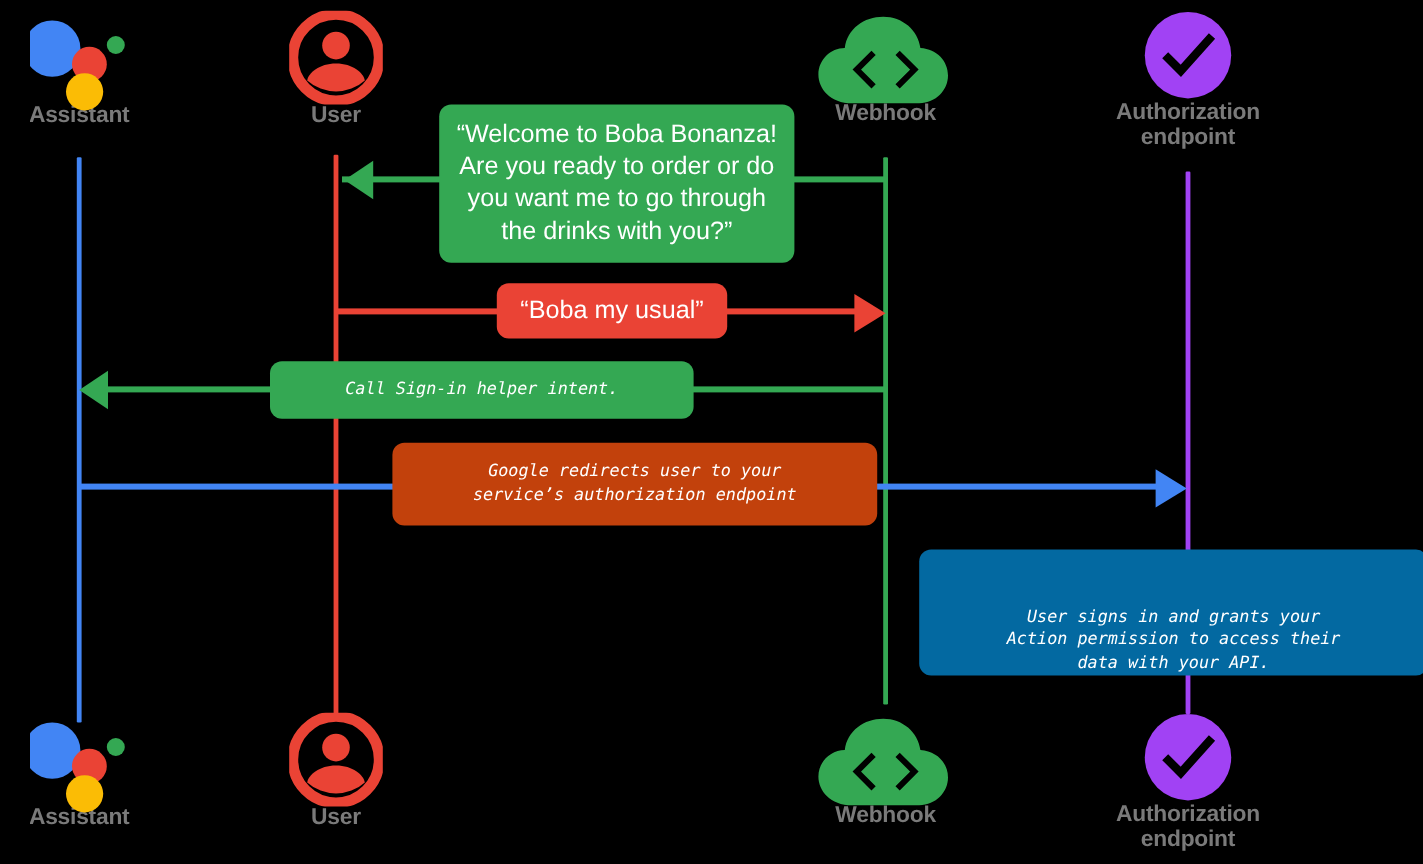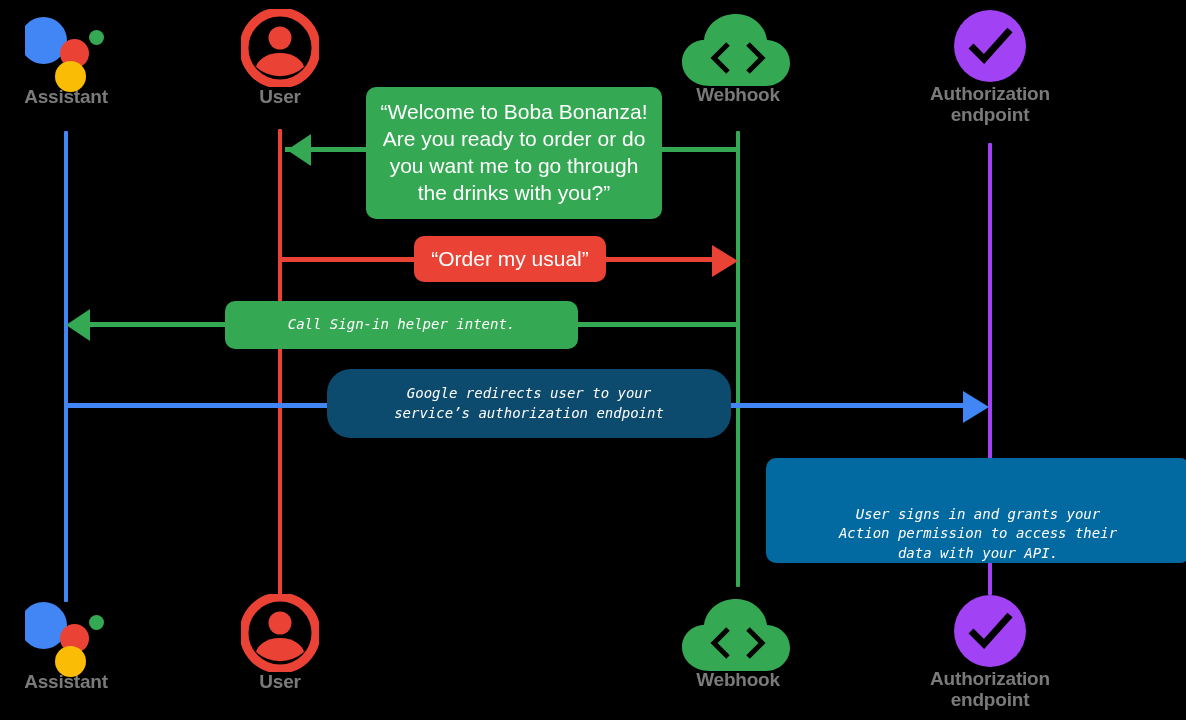--- a/index.html
+++ b/index.html
@@ -207,38 +207,38 @@
 you want me to go through
 the drinks with you?”</span>
   </div>
 
   <div class="msgline" style="left:255px; top:257px; width:435px; background:#EA4335;"></div>
   <div class="arrowhead" style="left:687px; top:245px;
               border-top:16px solid transparent;
               border-bottom:16px solid transparent;
               border-left:26px solid #EA4335;"></div>
   <div class="bubble bubble-sans" style="left:389px; top:236px; width:192px; height:46px; background:#EA4335;">
-    <span class="bubble-inner">“Order my usual”</span>
+    <span class="bubble-inner">“Boba my usual”</span>
   </div>
 
   <div class="msgline" style="left:60px; top:322px; width:655px; background:#34A853;"></div>
   <div class="arrowhead" style="left:41px; top:309px;
               border-top:16px solid transparent;
               border-bottom:16px solid transparent;
               border-right:24px solid #34A853;"></div>
   <div class="bubble bubble-mono" style="left:200px; top:301px; width:353px; height:48px; background:#34A853;">
     <span class="bubble-inner">Call Sign-in helper intent.</span>
   </div>
 
   <div class="msgline" style="left:41px; top:403px; width:904px; background:#4285F4;"></div>
   <div class="arrowhead" style="left:938px; top:391px;
               border-top:16px solid transparent;
               border-bottom:16px solid transparent;
               border-left:26px solid #4285F4;"></div>
-  <div class="bubble bubble-mono" style="left:302px; top:369px; width:404px; height:69px; background:#0c4a6e;border-radius:24px;">
+  <div class="bubble bubble-mono" style="left:302px; top:369px; width:404px; height:69px; background:#c2410c;">
     <span class="bubble-inner">Google redirects user to your
 service’s authorization endpoint</span>
   </div>
 
   <div class="bubble bubble-mono" style="left:741px; top:458px; width:424px; height:105px; background:#0369a1;align-items:flex-end;">
     <span class="bubble-inner">User signs in and grants your
 Action permission to access their
 data with your API.</span>
   </div>
 

